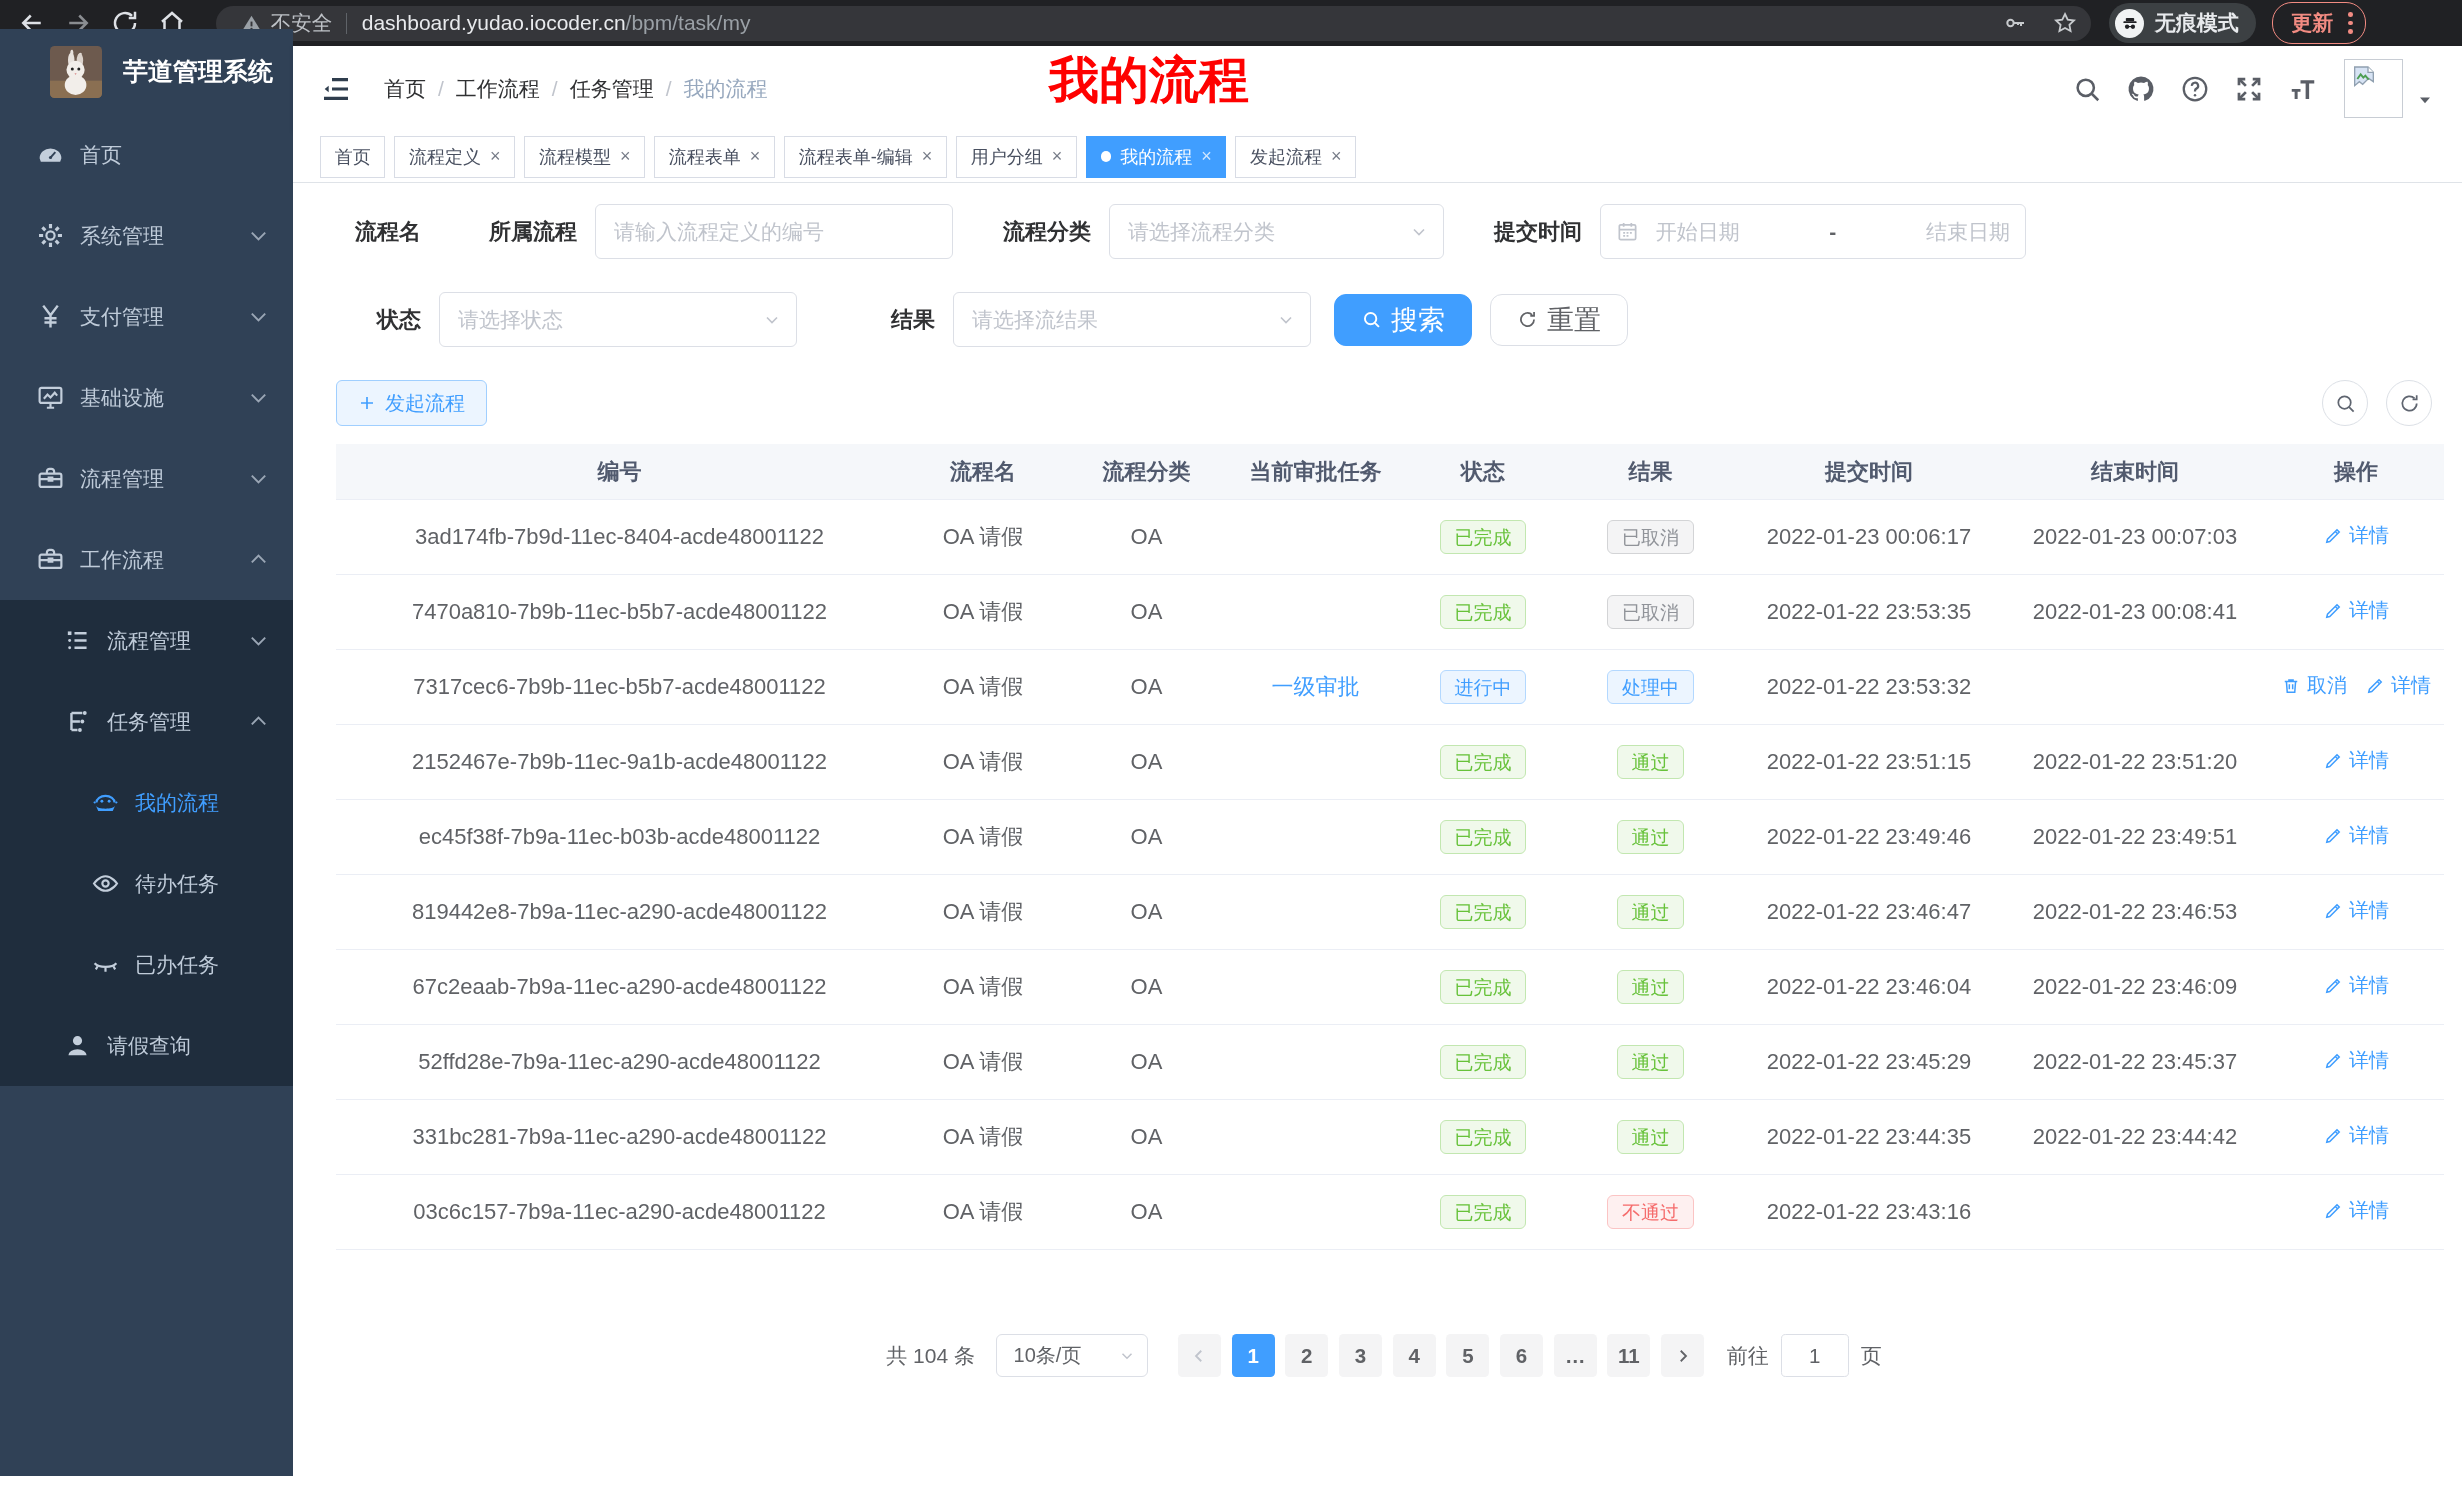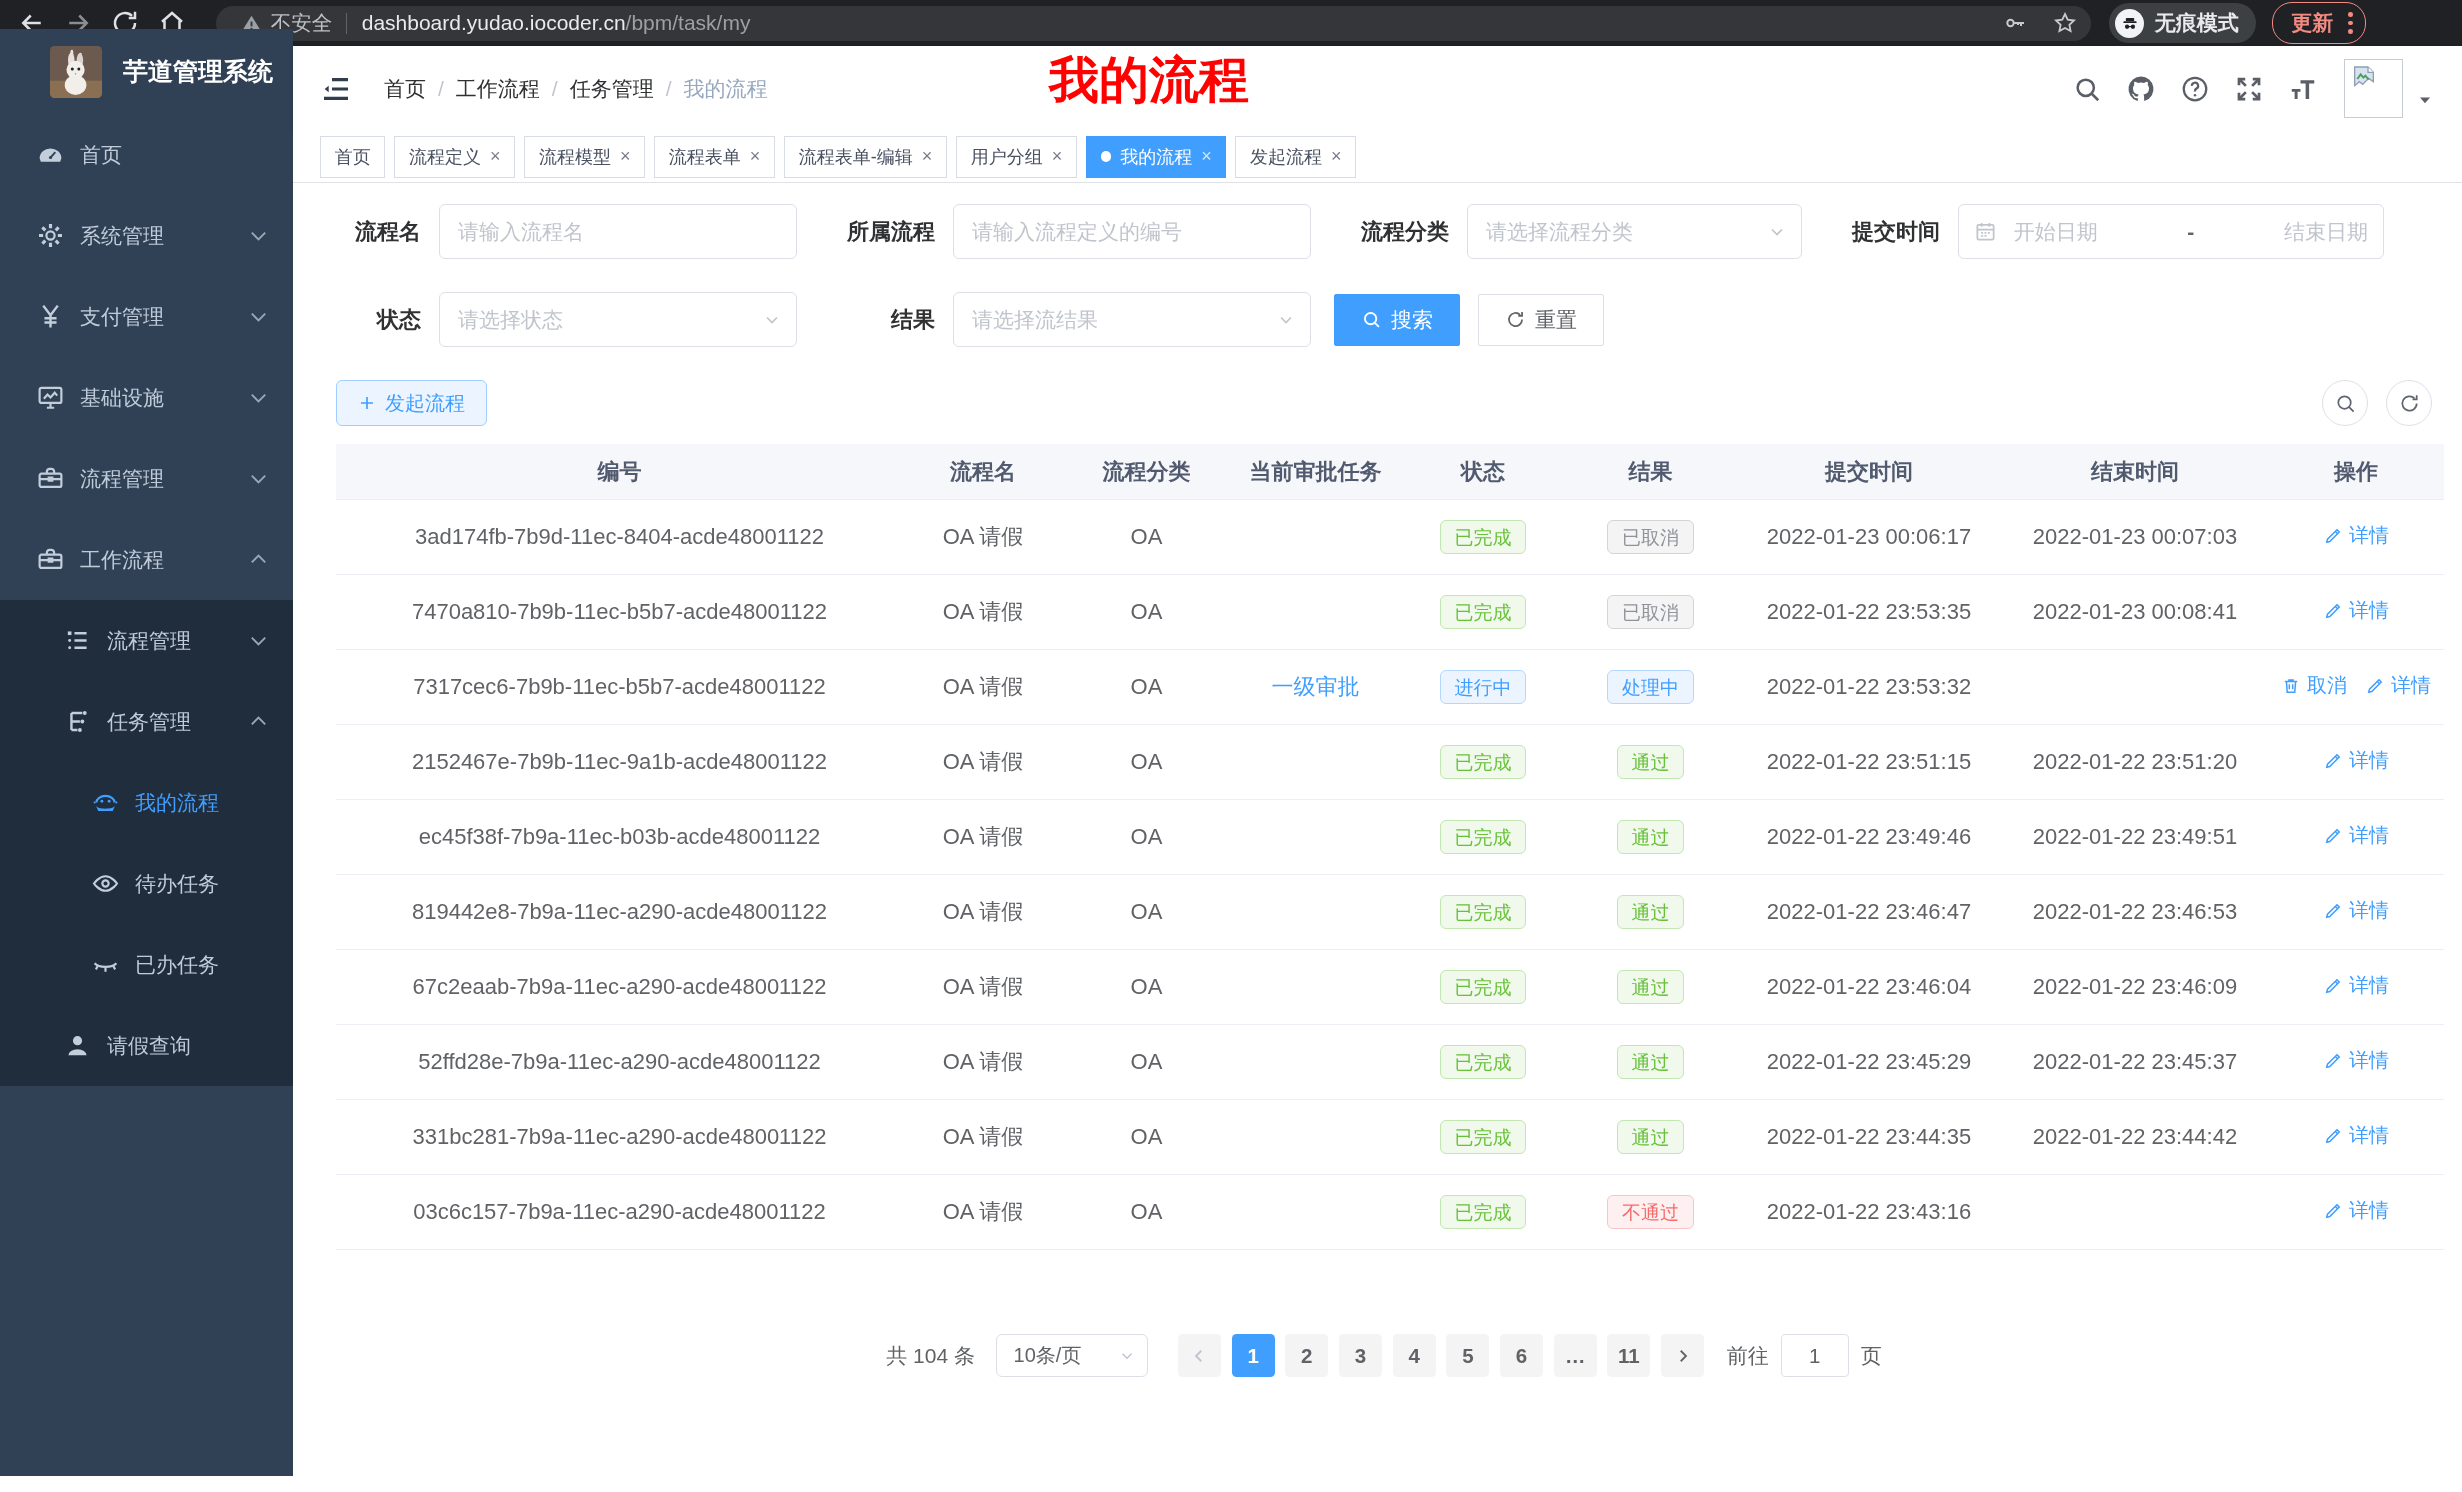--- a/index.html
+++ b/index.html
@@ -81,22 +81,22 @@
   .f-input::placeholder{color:#c0c4cc;}
   .f-select{height:55px;border:0.8px solid #dcdfe6;border-radius:6px;box-sizing:border-box;background:#fff;
     display:flex;align-items:center;padding:0 13.7px 0 18px;cursor:pointer;}
   .f-select .ph{font-size:21px;color:#c0c4cc;flex:1;white-space:nowrap;}
   .f-select .caret{width:20px;height:20px;color:#c0c4cc;}
   .f-date{height:55px;border:0.8px solid #dcdfe6;border-radius:6px;box-sizing:border-box;background:#fff;
     display:flex;align-items:center;padding:0 15px;}
   .f-date .cal{width:23px;height:23px;color:#c0c4cc;margin-right:16.7px;}
   .f-date .ph{font-size:21px;color:#c0c4cc;white-space:nowrap;}
   .f-date .ds{flex:1;text-align:center;font-size:21px;color:#606266;font-weight:700;padding:0 20px;}
-  .btn{height:52px;border-radius:2px;display:inline-flex;align-items:center;justify-content:center;
-    font-size:21px;cursor:pointer;box-sizing:border-box;white-space:nowrap;}
+  .btn{height:52px;border-radius:12px;display:inline-flex;align-items:center;justify-content:center;
+    font-size:27px;cursor:pointer;box-sizing:border-box;white-space:nowrap;}
   .btn svg{width:21px;height:21px;margin-right:9px;}
   .btn-primary{background:#409eff;border:0.8px solid #409eff;color:#fff;padding:0 26px;}
   .btn-default{background:#fff;border:0.8px solid #dcdfe6;color:#606266;padding:0 26px;margin-left:18px;}
   .create-row{display:flex;align-items:center;margin-top:3px;}
   .btn-plain{height:44px;background:#ecf5ff;border:0.8px solid #a0cfff;color:#409eff;padding:0 21px;
     font-size:20px;border-radius:6px;display:inline-flex;align-items:center;cursor:pointer;}
   .btn-plain svg{width:18px;height:18px;margin-right:9px;}
   .circle-btns{margin-left:auto;display:flex;gap:18px;}
   .cbtn{width:44px;height:44px;border-radius:50%;border:0.8px solid #dce0e6;background:#fff;display:flex;
     align-items:center;justify-content:center;cursor:pointer;}
@@ -447,21 +447,20 @@
         <span>发起流程</span>
         <span class="close">×</span>
       </div>
     </div>
 
   <div class="main">
 
     <div class="filter-row">
       <div class="fgroup">
         <span class="flabel w135">流程名</span>
-        <input class="f-input" style="width: 358px;" placeholder="请输入流程名">
       </div>
       <div class="fgroup">
         <span class="flabel w175">所属流程</span>
         <input class="f-input" style="width: 358px;" placeholder="请输入流程定义的编号">
       </div>
       <div class="fgroup">
         <span class="flabel w175">流程分类</span>
         <div class="f-select" style="width:335px">
           <span class="ph">请选择流程分类</span>
           <svg class="caret" viewBox="0 0 24 24" fill="none" stroke="currentColor" stroke-width="2">

